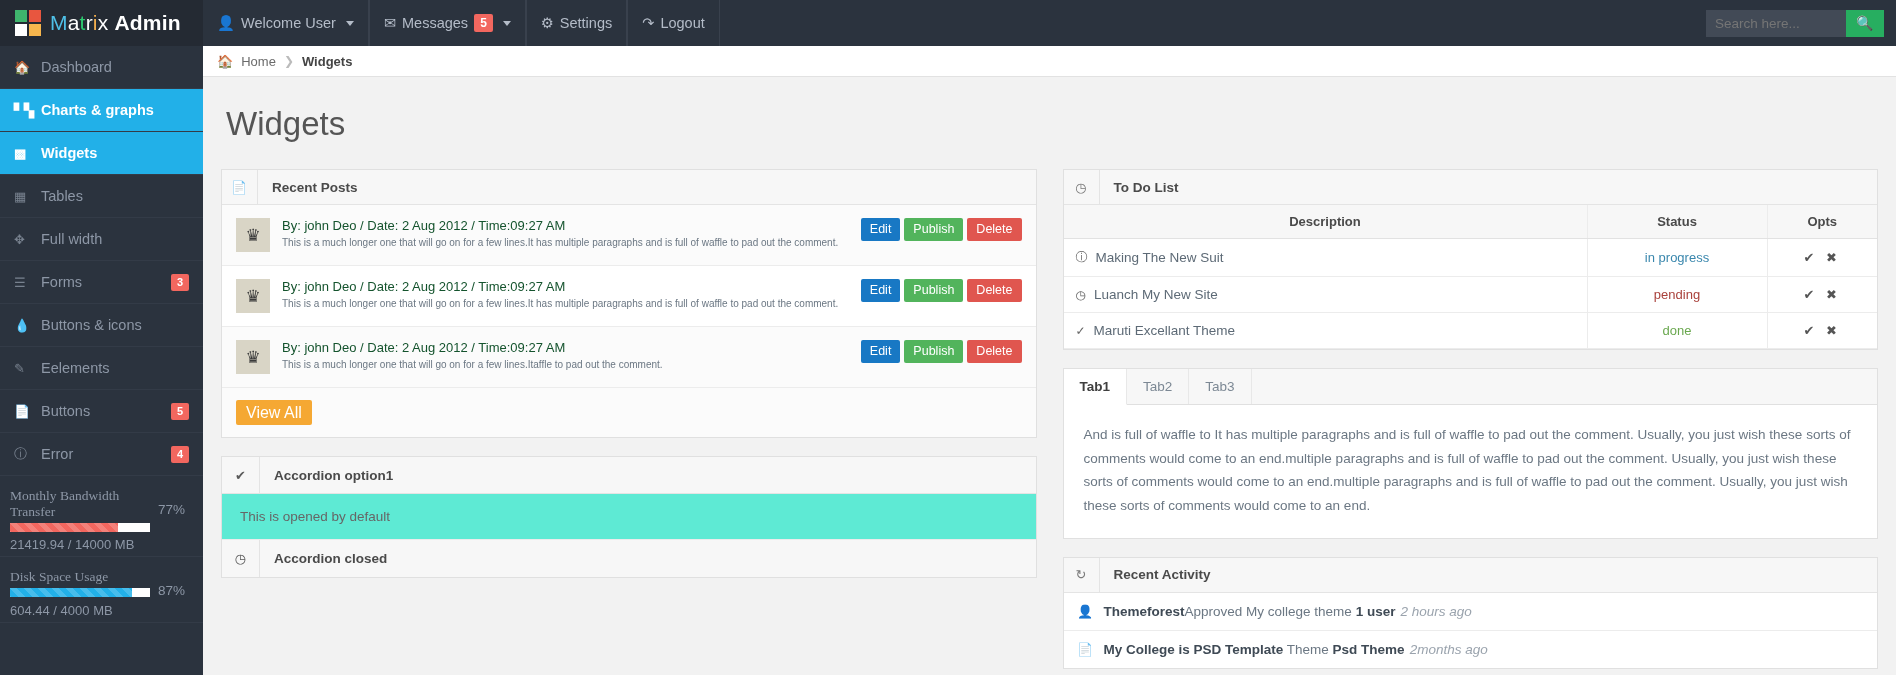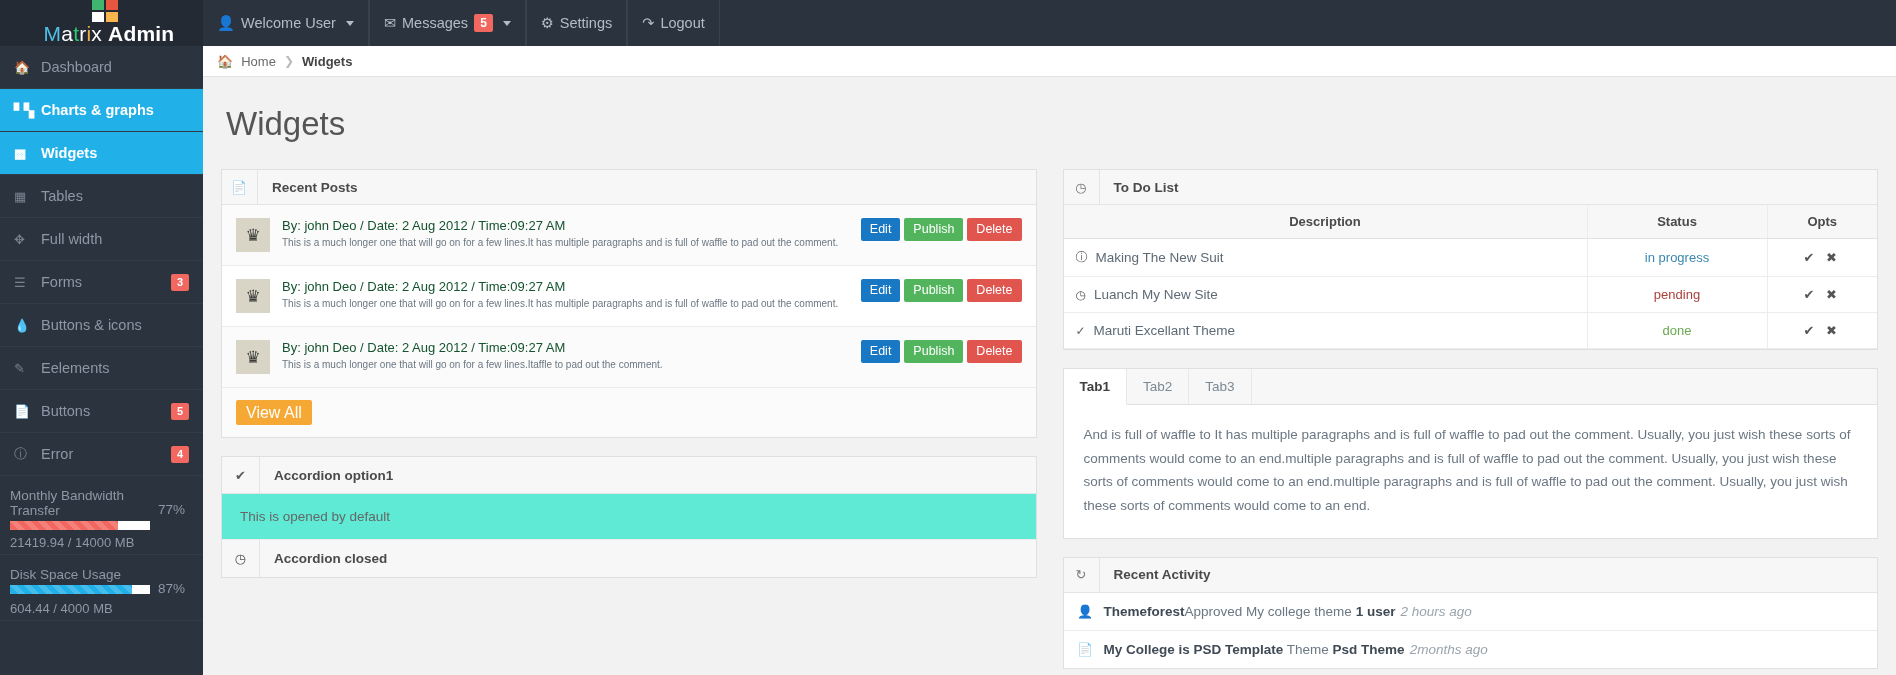--- a/index.html
+++ b/index.html
@@ -5,21 +5,21 @@
   * { box-sizing: border-box; margin: 0; padding: 0; }
   html, body {
     width: 1896px; height: 675px;
     font-family: "Liberation Sans", sans-serif;
     background: #f2f2f2; overflow: hidden;
   }
   .app { position: relative; width: 1896px; height: 675px; display: flex; }
 
   
   .sidebar { width: 203px; background: #2b333e; flex: 0 0 203px; height: 675px; overflow: hidden; }
-  .brand { height: 46px; background: #242a33; display: flex; align-items: center; padding-left: 15px; flex-direction: column; }
+  .brand { height: 46px; background: #242a33; display: flex; align-items: center; padding-left: 15px; }
   .logo-grid { width: 26px; height: 26px; display: grid; grid-template-columns: 1fr 1fr; grid-template-rows: 1fr 1fr; gap: 2px; margin-right: 9px; }
   .logo-grid i { display: block; }
   .brand-text { font-size: 21px; letter-spacing: .2px; white-space: nowrap; }
   .brand-text .m1 { color: #4fc0e8; } .brand-text .m2 { color: #ffffff; }
   .brand-text .m3 { color: #2ecc71; } .brand-text .m4 { color: #ffffff; }
   .brand-text .m5 { color: #f0ad4e; } .brand-text .m6 { color: #ffffff; }
   .brand-text .adm { color: #ffffff; font-weight: bold; }
 
   .nav { list-style: none; }
   .nav li { position: relative; border-bottom: 1px solid #333b47; }
@@ -29,21 +29,21 @@
   .nav li.active > a { background: #22b0e8; color: #fff; font-weight: bold; }
   .nav li.active .ico { color: #fff; }
   .nav .badge { margin-left: auto; background: #f2675f; color: #fff; font-size: 11px;
                 font-weight: bold; padding: 2px 6px; border-radius: 2px; line-height: 13px; }
   .arrow-cursor { position: absolute; right: -10px; top: 50%; transform: translateY(-50%);
                   width: 0; height: 0; border-top: 11px solid transparent;
                   border-bottom: 11px solid transparent; border-left: 11px solid #22b0e8; }
 
   .usage { padding: 12px 10px 4px 10px; border-bottom: 1px solid #333b47; }
   .usage-head { display: flex; align-items: flex-start; }
-  .usage-title { color: #8d97a6; font-size: 13.5px; flex: 1; }
+  .usage-title { color: #8d97a6; font-size: 13.5px; flex: 1; font-family: Liberation Serif, serif; }
   .usage-pct { color: #8d97a6; font-size: 13.5px; padding-left: 8px; padding-top: 14px; }
   .bar-wrap { height: 9px; background: #ffffff; margin-top: 3px; overflow: hidden; width: 140px; }
   .bar { height: 100%;
          background-image: linear-gradient(45deg, rgba(255,255,255,.17) 25%, transparent 25%,
                            transparent 50%, rgba(255,255,255,.17) 50%, rgba(255,255,255,.17) 75%,
                            transparent 75%, transparent);
          background-size: 14px 14px; }
   .bar.red { background-color: #f2675f; }
   .bar.blue { background-color: #22b0e8; }
   .usage-sub { color: #8d97a6; font-size: 13px; margin-top: 5px; }
@@ -274,20 +274,26 @@
           <span class="caret"></span>
         </div>
         <div class="item">
           <span>⚙</span>
           <span>Settings</span>
         </div>
         <div class="item">
           <span>↷</span>
           <span>Logout</span>
         </div>
+      </div>
+      <div class="topsearch">
+        <input type="text" placeholder="Search here..." style="">
+        <button class="search-btn">
+          <span>🔍</span>
+        </button>
       </div>
     </div>
 
     <div class="breadcrumb">
       <span class="home">🏠</span>
       <span class="crumb">Home</span>
       <span class="sep">❯</span>
       <span class="crumb cur">Widgets</span>
     </div>
 

